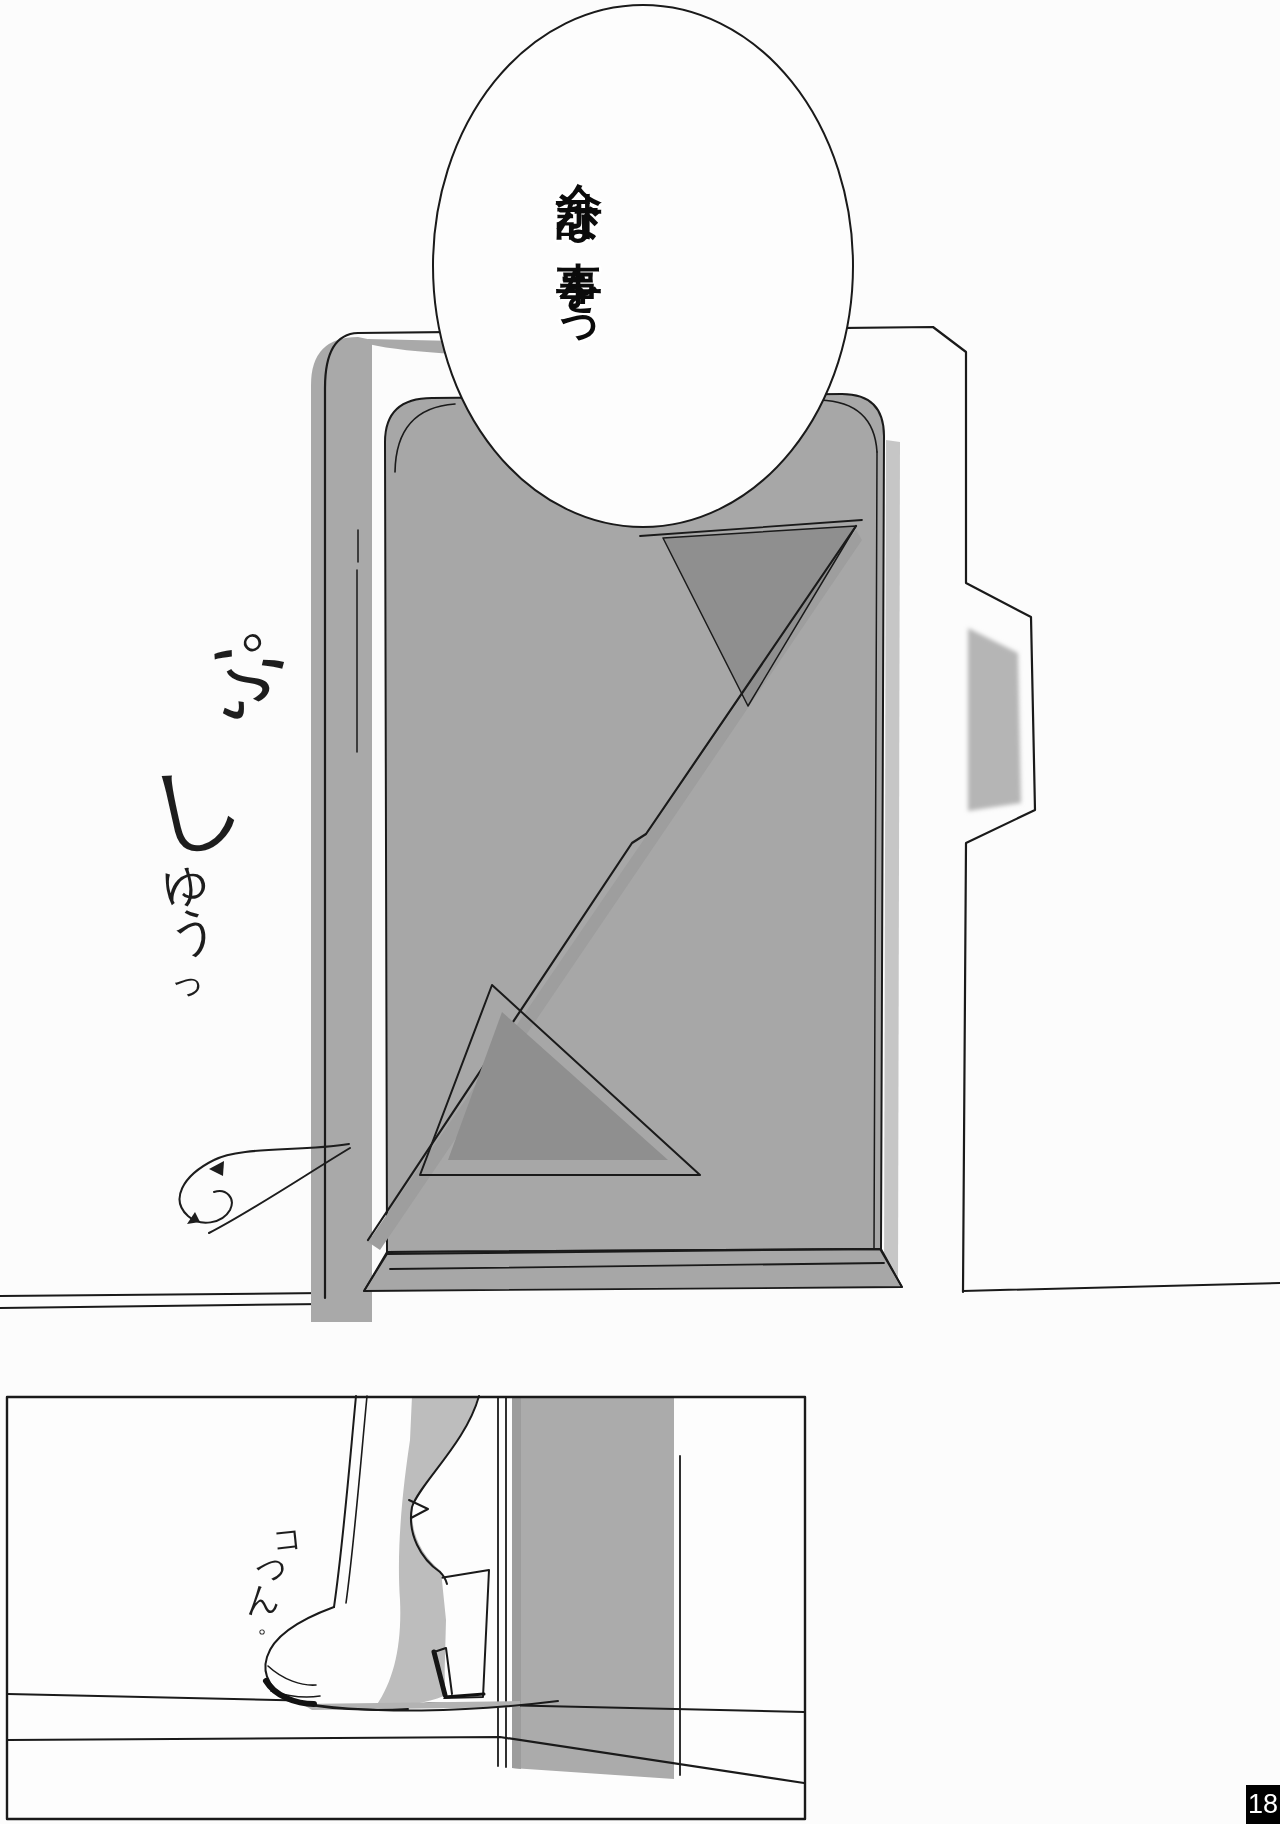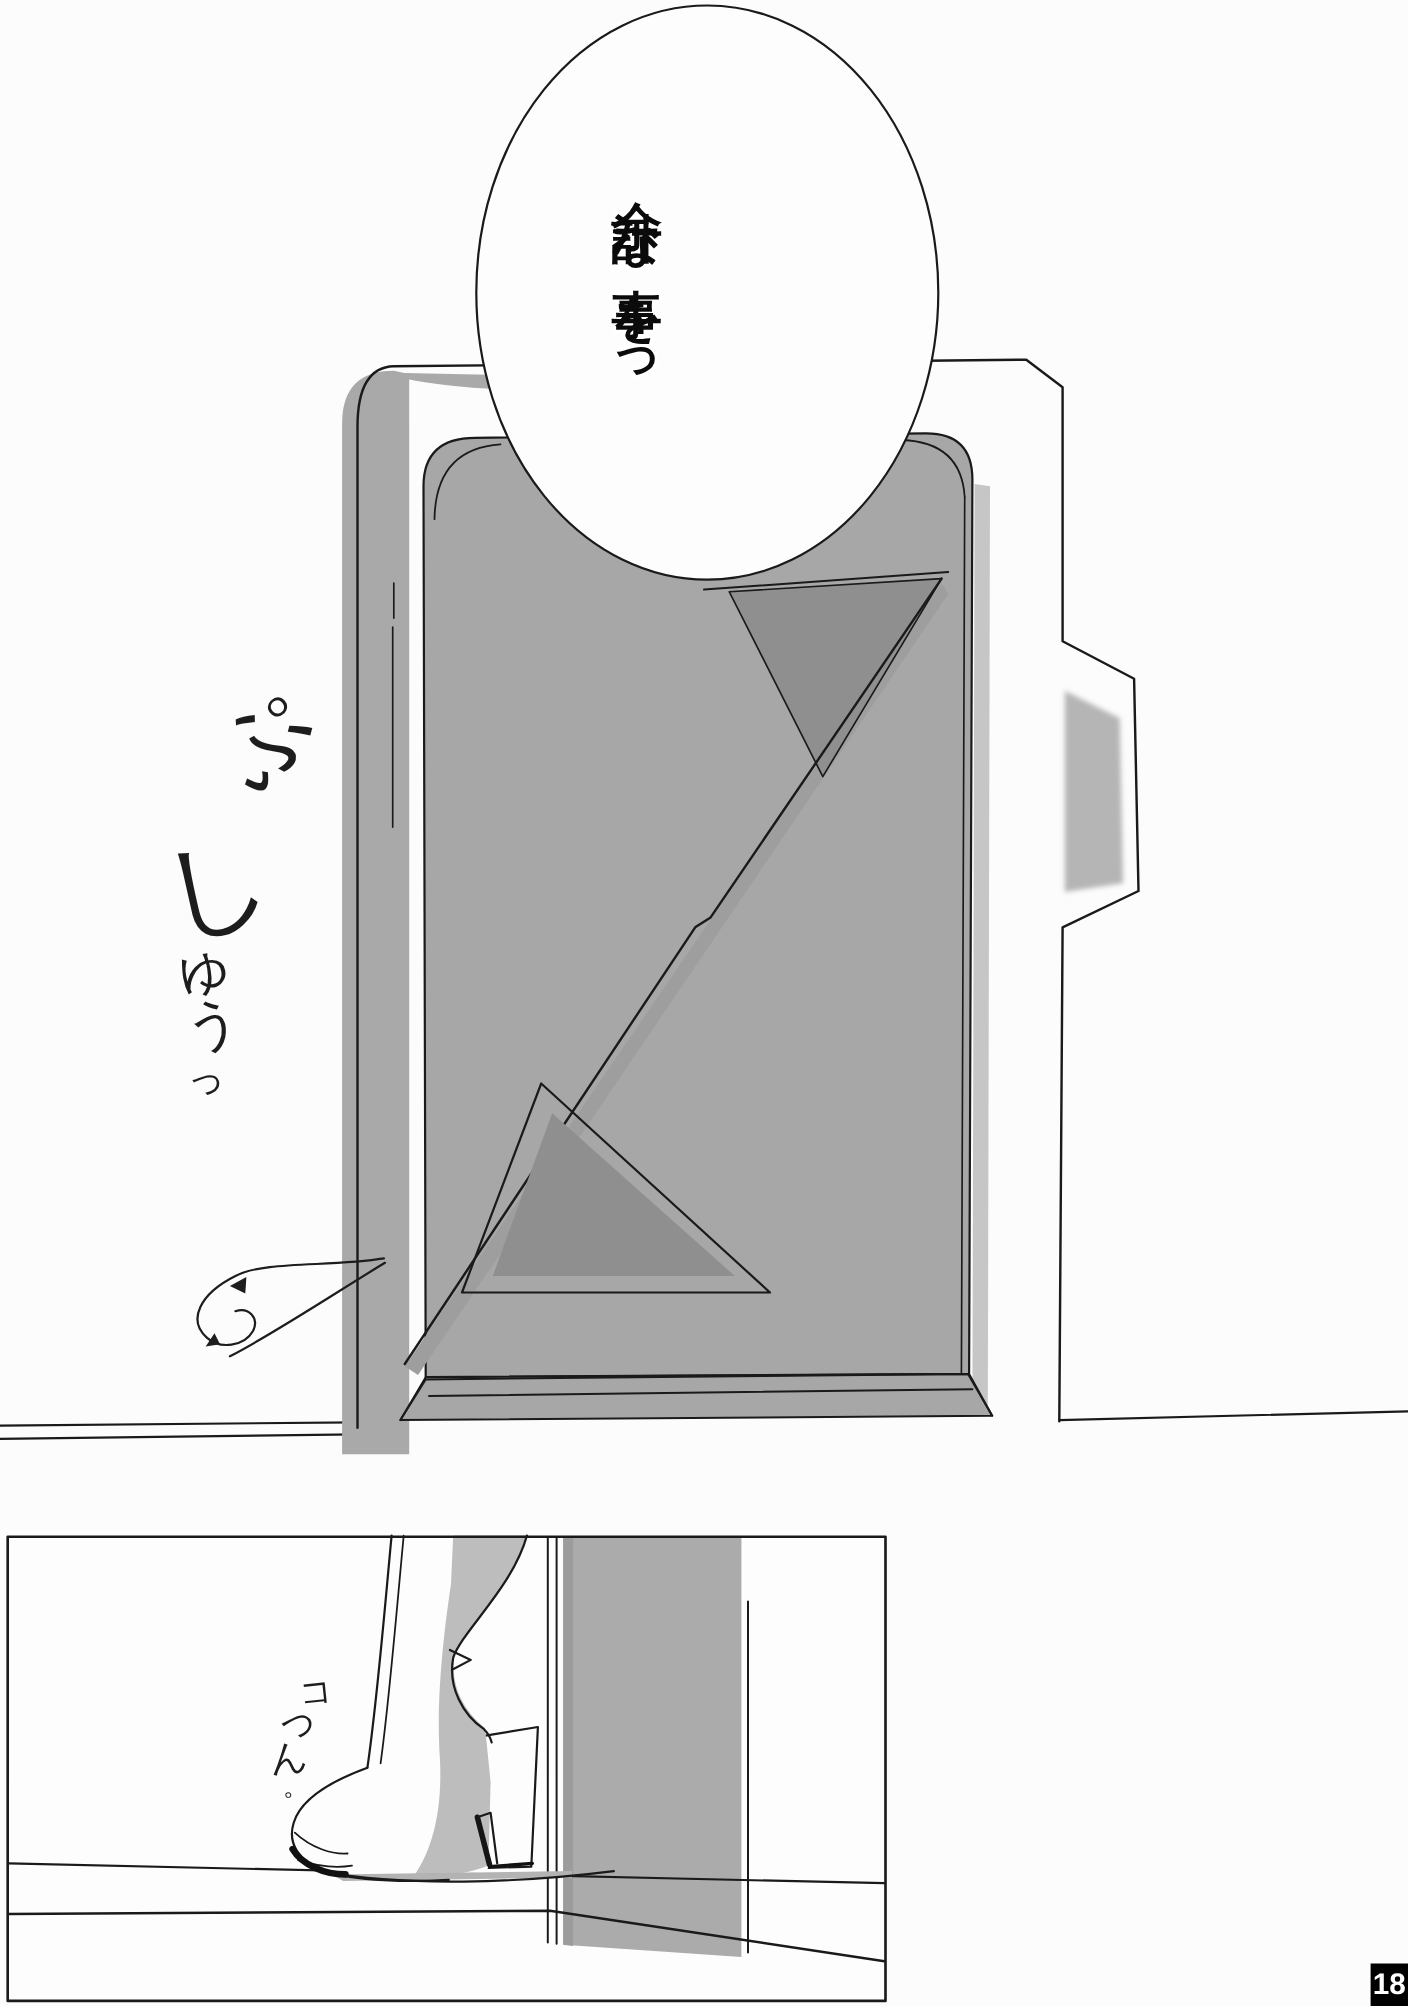--- a/index.html
+++ b/index.html
@@ -31,21 +31,20 @@
 
   .sfx-h0 { left:272px; top:1524px; font-size:30px; transform:rotate(-6deg); }
   .sfx-h1 { left:256px; top:1554px; font-size:30px; transform:rotate(-14deg); }
   .sfx-h2 { left:245px; top:1581px; font-size:34px; transform:rotate(-8deg); }
   .sfx-h3 { left:257px; top:1612px; font-size:24px; }
 
   
   .pagenum {
     position:absolute; left:1246px; top:1785px; width:34px; height:39px;
     background:#000;
-    font-weight:bold;
   }
   .pagenum span {
     display:block; width:100%; height:100%; text-align:center;
     line-height:39px; font-size:27px; color:#fff;
     font-family:"Liberation Sans","DejaVu Sans",sans-serif;
   }
 </style>
 </head>
 <body>
 

